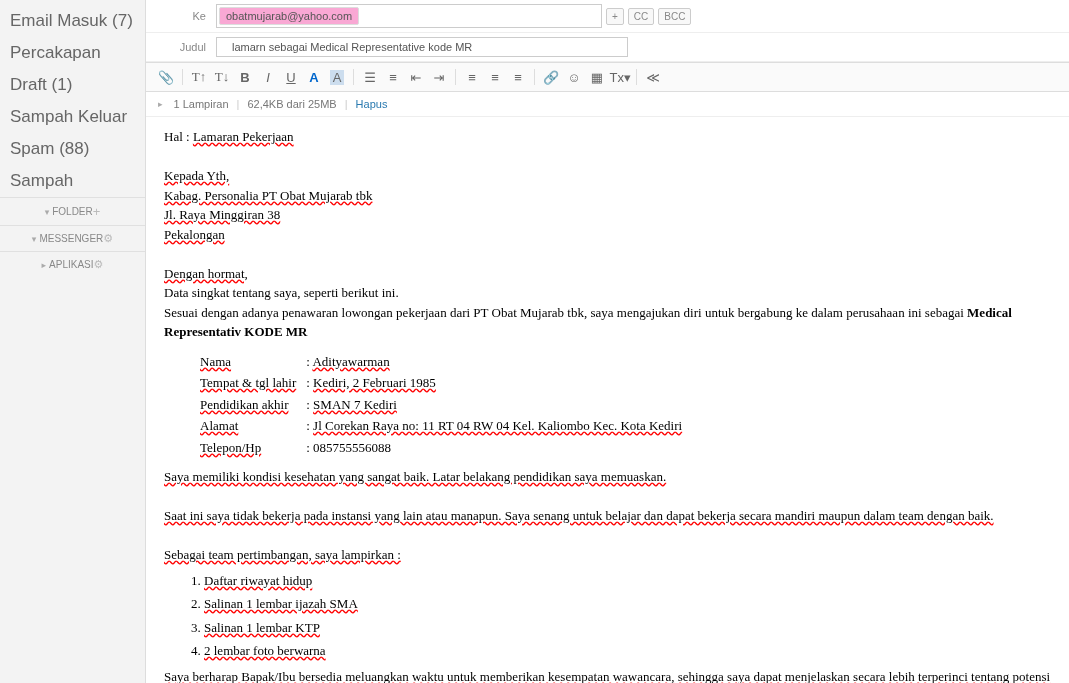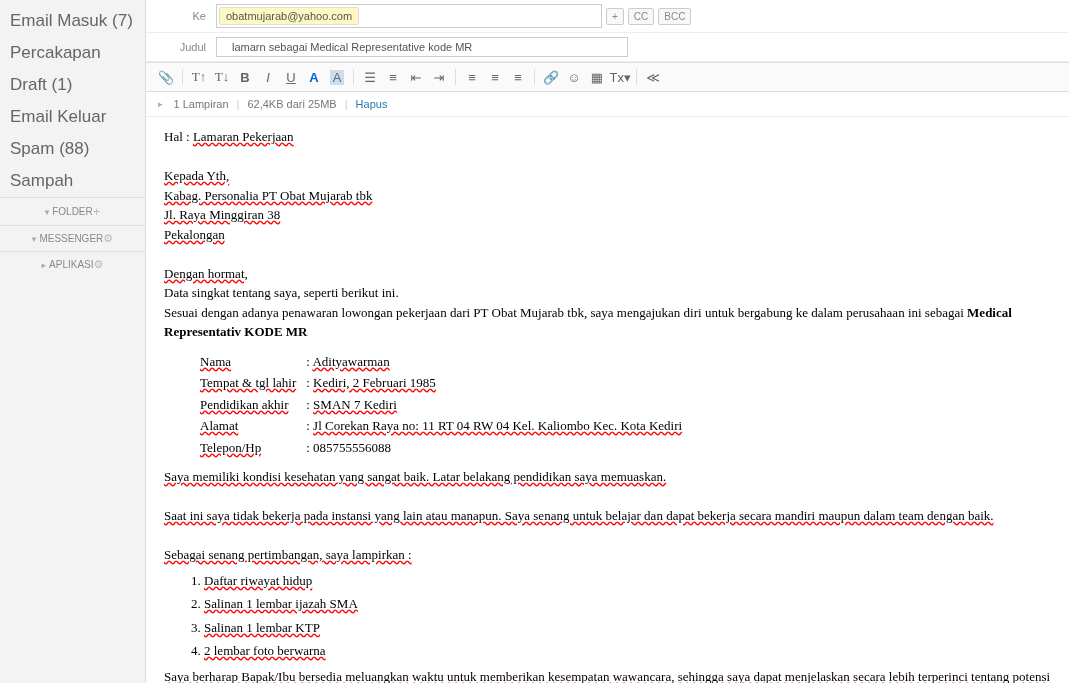--- a/index.html
+++ b/index.html
@@ -4,21 +4,21 @@
 <style>
 body{margin:0;font-family:Arial,Helvetica,sans-serif;font-size:11px;color:#555;background:#fff}
 .app{display:flex;height:683px;width:1069px}
 .sidebar{width:145px;background:#f3f3f3;border-right:1px solid #ddd;padding-top:5px}
 .sidebar-item{padding:6px 10px;color:#666;cursor:pointer;font-size:17px}
 .sidebar-section{padding:6px 10px;color:#888;font-size:10px;display:flex;justify-content:center;align-items:center;border-top:1px solid #e0e0e0}
 .arrow{color:#aaa;font-size:9px;margin-right:3px}
 .main{flex:1;display:flex;flex-direction:column}
 .header-row{display:flex;align-items:center;padding:4px 10px;border-bottom:1px solid #eee}
 .label{width:50px;text-align:right;color:#888;font-size:11px;margin-right:10px}
-.to-pill{background:#fef9c3;border:1px solid #ddd;border-radius:2px;padding:2px 6px;font-size:11px;color:#555;display:inline-block}
+.to-pill{background:#f9a8d4;border:1px solid #ddd;border-radius:2px;padding:2px 6px;font-size:11px;color:#555;display:inline-block}
 .to-container{flex:1;max-width:380px;border:1px solid #ccc;padding:2px;min-height:18px;background:#fff}
 .subject-input{flex:1;max-width:380px;border:1px solid #ccc;padding:3px 15px;font-size:11px;color:#555}
 .small-btn{border:1px solid #ccc;background:#f8f8f8;color:#888;font-size:10px;padding:2px 5px;margin-left:4px;border-radius:2px;cursor:pointer}
 .toolbar{display:flex;align-items:center;padding:4px 10px;border-bottom:1px solid #ddd;border-top:1px solid #ddd;background:#fafafa;gap:3px}
 .tb-btn{width:20px;height:20px;display:flex;align-items:center;justify-content:center;color:#666;cursor:pointer;font-size:13px}
 .tb-sep{width:1px;height:16px;background:#ddd;margin:0 3px}
 .attach-bar{padding:6px 12px;border-bottom:1px solid #eee;font-size:11px;color:#777;display:flex;align-items:center;gap:8px}
 .attach-bar .sep{color:#ccc}
 .link{color:#2a7ab0;cursor:pointer}
 .body-content{padding:10px 18px;font-family:'Times New Roman',serif;font-size:13px;color:#000;line-height:1.5;overflow:auto;flex:1}
@@ -32,21 +32,21 @@
 .color-a{background:#cde;padding:0 3px}
 </style>
 </head>
 <body>
 
 <div class="app">
   <div class="sidebar">
     <div class="sidebar-item">Email Masuk (7)</div>
     <div class="sidebar-item">Percakapan</div>
     <div class="sidebar-item">Draft (1)</div>
-    <div class="sidebar-item">Email Keluar</div>
+    <div class="sidebar-item">Sampah Keluar</div>
     <div class="sidebar-item">Spam (88)</div>
     <div class="sidebar-item">Sampah</div>
     <div class="sidebar-section">
       <span><span class="arrow">▾</span><span>FOLDER</span></span>
       <span class="plus">+</span>
     </div>
     <div class="sidebar-section">
       <span><span class="arrow">▾</span><span>MESSENGER</span></span>
       <span class="gear">⚙</span>
     </div>
@@ -148,21 +148,21 @@
               <td>: <u>Jl Corekan Raya no: 11 RT 04 RW 04 Kel. Kaliombo Kec. Kota Kediri</u></td>
             </tr>
         <tr>
               <td><u>Telepon/Hp</u></td>
               <td>: <span>085755556088</span></td>
             </tr>
       </tbody>
         </table>
       <div><u>Saya memiliki kondisi kesehatan yang sangat baik. Latar belakang pendidikan saya memuaskan.</u></div><br>
       <div><u>Saat ini saya tidak bekerja pada instansi yang lain atau manapun. Saya senang untuk belajar dan dapat bekerja secara mandiri maupun dalam team dengan baik.</u></div><br>
-      <div><u>Sebagai senang pertimbangan, saya lampirkan :</u></div>
+      <div><u>Sebagai team pertimbangan, saya lampirkan :</u></div>
       <ol class="ol">
         <li><u>Daftar riwayat hidup</u></li>
         <li><u>Salinan 1 lembar ijazah SMA</u></li>
         <li><u>Salinan 1 lembar KTP</u></li>
         <li><u>2 lembar foto berwarna</u></li>
       </ol>
       <div><u>Saya berharap Bapak/Ibu bersedia meluangkan waktu untuk memberikan kesempatan wawancara, sehingga saya dapat menjelaskan secara lebih terperinci tentang potensi diri saya.</u></div>
       
       <br><br>
       

